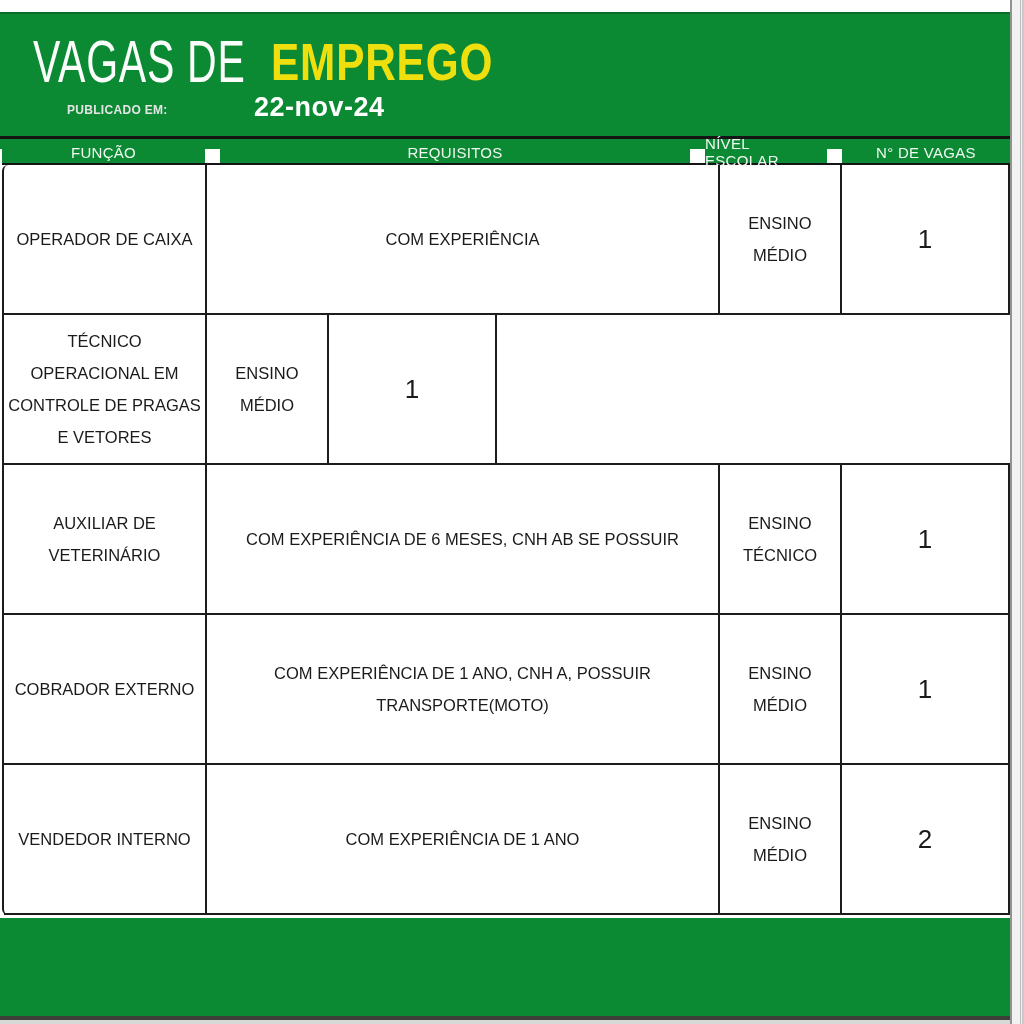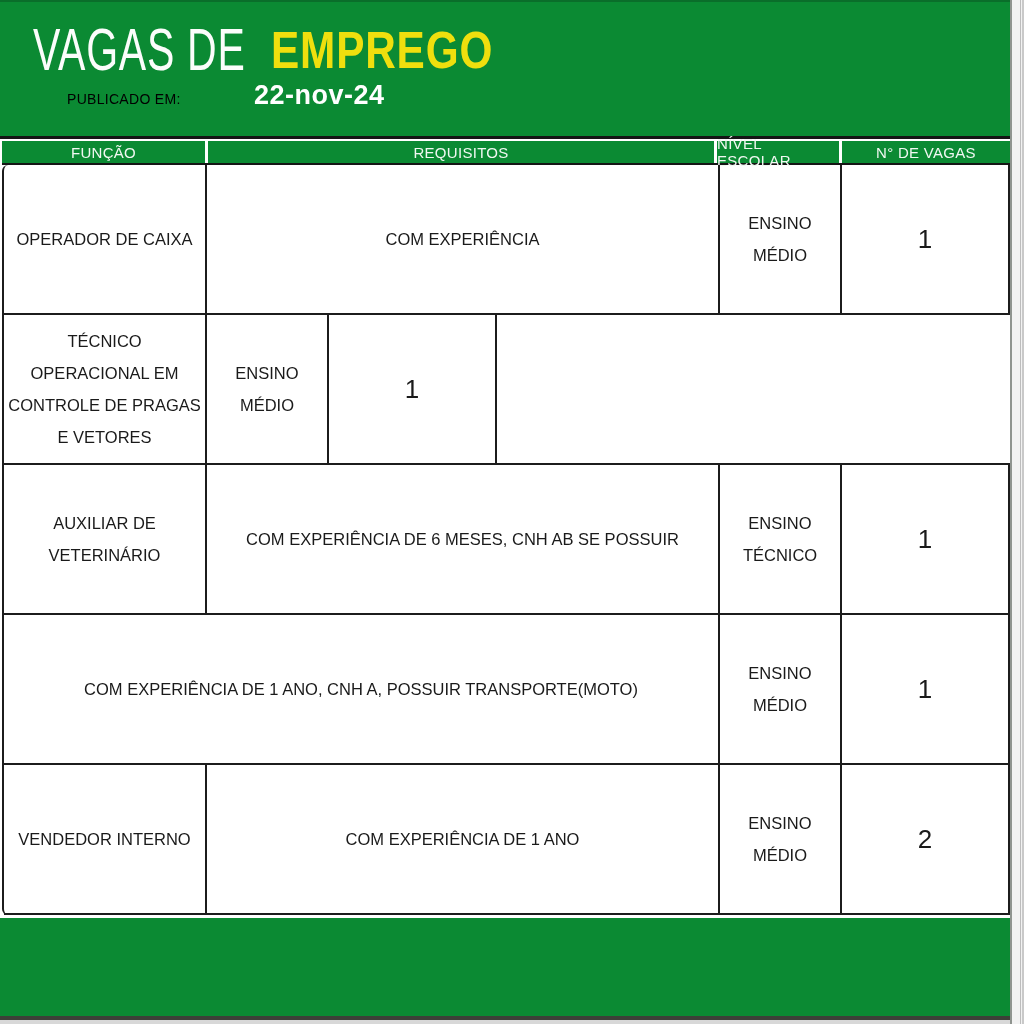--- a/index.html
+++ b/index.html
@@ -4,58 +4,58 @@
 <style>
   html,body{margin:0;padding:0;}
   body{
     width:1024px;height:1024px;position:relative;overflow:hidden;
     background:#ffffff;
     font-family:"Liberation Sans", sans-serif;
     -webkit-font-smoothing:antialiased;
   }
   
   .banner{
-    position:absolute;left:0;top:0;width:1010px;height:137px;
+    position:absolute;left:0;top:12px;width:1010px;height:137px;
     background:#0b8a33;border-top:2px solid #0a6e2a;box-sizing:border-box;
   }
   .title-vagas{
     position:absolute;left:33px;top:13px;
     font-size:57px;font-weight:400;color:#fbfdfb;
     letter-spacing:1px;white-space:nowrap;
     transform:scale(0.72,1.03);transform-origin:left top;
   }
   .title-emprego{
     position:absolute;left:271px;top:19px;
     font-size:51px;font-weight:700;color:#efdf0e;
     letter-spacing:1px;white-space:nowrap;
     transform:scale(0.83,1.0);transform-origin:left top;
   }
   .published-label{
     position:absolute;left:67px;top:89px;
-    font-size:14px;font-weight:400;color:#000000;letter-spacing:.3px;
+    font-size:12px;font-weight:700;color:#e5e5e5;letter-spacing:.3px;
   }
   .published-date{
     position:absolute;left:254px;top:78px;
     font-size:27px;font-weight:700;color:#ffffff;letter-spacing:.5px;
   }
   .banner-divider{
     position:absolute;left:0;top:136px;width:1010px;height:3px;background:#151515;
   }
   
   .thead{
     position:absolute;left:2px;top:141px;width:1008px;height:24px;
     display:flex;border-bottom:2px solid #151515;box-sizing:border-box;
   }
   .th{
     background:#0b8a33;color:#f1f8f2;
     font-size:15px;font-weight:400;letter-spacing:.3px;
     display:flex;align-items:center;justify-content:center;
     box-sizing:border-box;
   }
-  .th + .th{margin-left:3px;}
+  .th + .th{margin-left:15px;}
   .c1{width:203px;} .c2{flex:1;} .c3{width:122px;} .c4{width:168px;}
   .tbody{
     position:absolute;left:2px;top:165px;width:1008px;
     border-left:2px solid #1c1c1c;box-sizing:border-box;border-radius:6px;
   }
   .tr{
     display:flex;height:150px;border-bottom:2px solid #1c1c1c;box-sizing:border-box;
   }
   .td{
     border-right:2px solid #1c1c1c;box-sizing:border-box;
@@ -119,20 +119,21 @@
   </div>
 
   <div class="tr">
     <div class="td c1">AUXILIAR DE VETERINÁRIO</div>
     <div class="td c2">COM EXPERIÊNCIA DE 6 MESES,  CNH AB SE POSSUIR</div>
     <div class="td c3">ENSINO TÉCNICO</div>
     <div class="td c4 vagas">1</div>
   </div>
 
   <div class="tr">
+    <div class="td c1">COBRADOR EXTERNO</div>
     <div class="td c2">COM EXPERIÊNCIA DE 1 ANO, CNH A, POSSUIR TRANSPORTE(MOTO)</div>
     <div class="td c3">ENSINO MÉDIO</div>
     <div class="td c4 vagas">1</div>
   </div>
 
   <div class="tr">
     <div class="td c1">VENDEDOR INTERNO</div>
     <div class="td c2">COM EXPERIÊNCIA DE 1 ANO</div>
     <div class="td c3">ENSINO MÉDIO</div>
     <div class="td c4 vagas">2</div>

